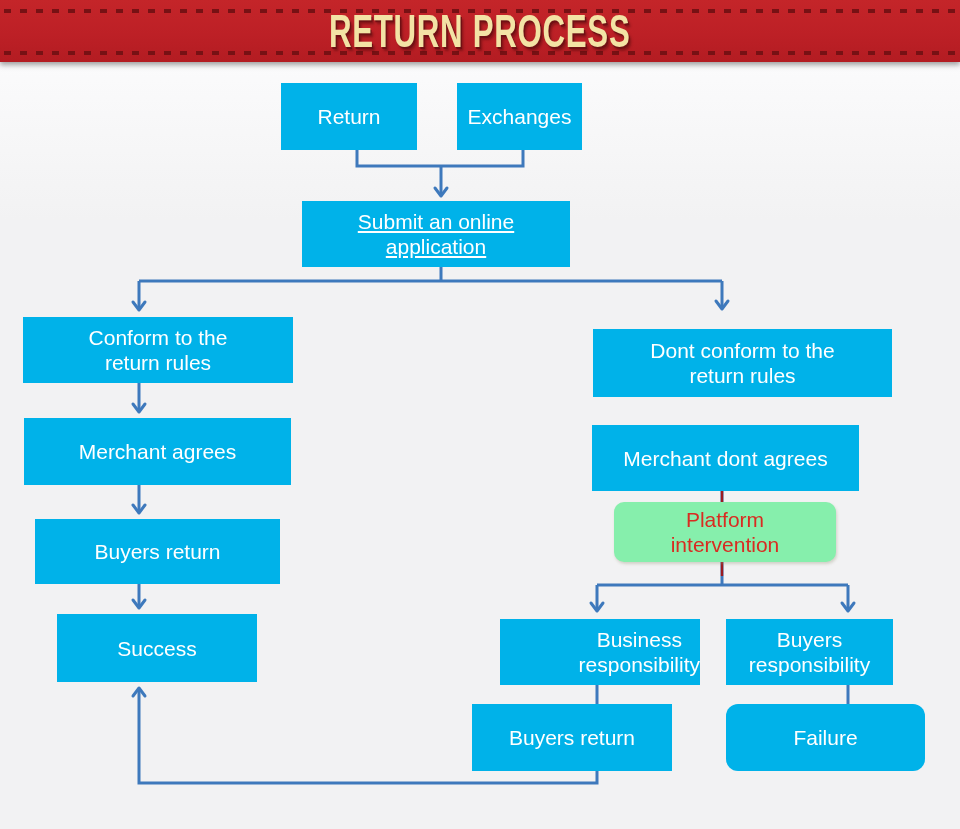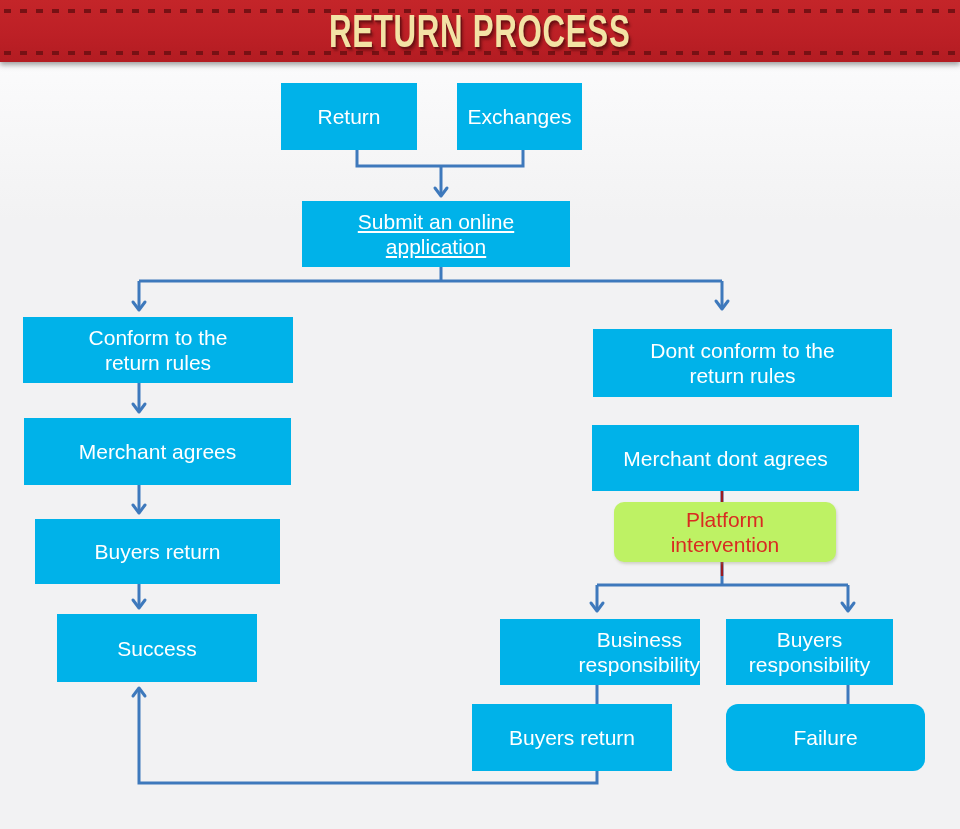--- a/index.html
+++ b/index.html
@@ -31,21 +31,21 @@
   svg.wires{position:absolute;left:0;top:0;z-index:1;}
   .wire{stroke:#3e79bc;stroke-width:3;fill:none;}
   .wire-red{stroke:#9b1b1f;stroke-width:2.4;fill:none;}
   
   .node{
     position:absolute;z-index:2;background:#00b2e9;color:#fff;
     display:flex;align-items:center;justify-content:center;text-align:center;
     font-size:21px;line-height:25px;white-space:pre-line;
   }
   .node.highlight{
-    background:#bef264;color:#d92b21;border-radius:10px;
+    background:#86efac;color:#d92b21;border-radius:10px;
     box-shadow:1px 2px 3px rgba(150,150,120,.35);
   }
   #n-return{left:281px;top:83px;width:136px;height:67px;}
   #n-exchanges{left:457px;top:83px;width:125px;height:67px;}
   #n-submit{left:302px;top:201px;width:268px;height:66px;text-decoration:underline;}
   #n-conform{left:23px;top:317px;width:270px;height:66px;}
   #n-dont-conform{left:593px;top:329px;width:299px;height:68px;}
   #n-merchant-agrees{left:24px;top:418px;width:267px;height:67px;}
   #n-merchant-dont-agrees{left:592px;top:419px;width:267px;height:66px;margin-top:6px;}
   #n-buyers-return-left{left:35px;top:519px;width:245px;height:65px;}

